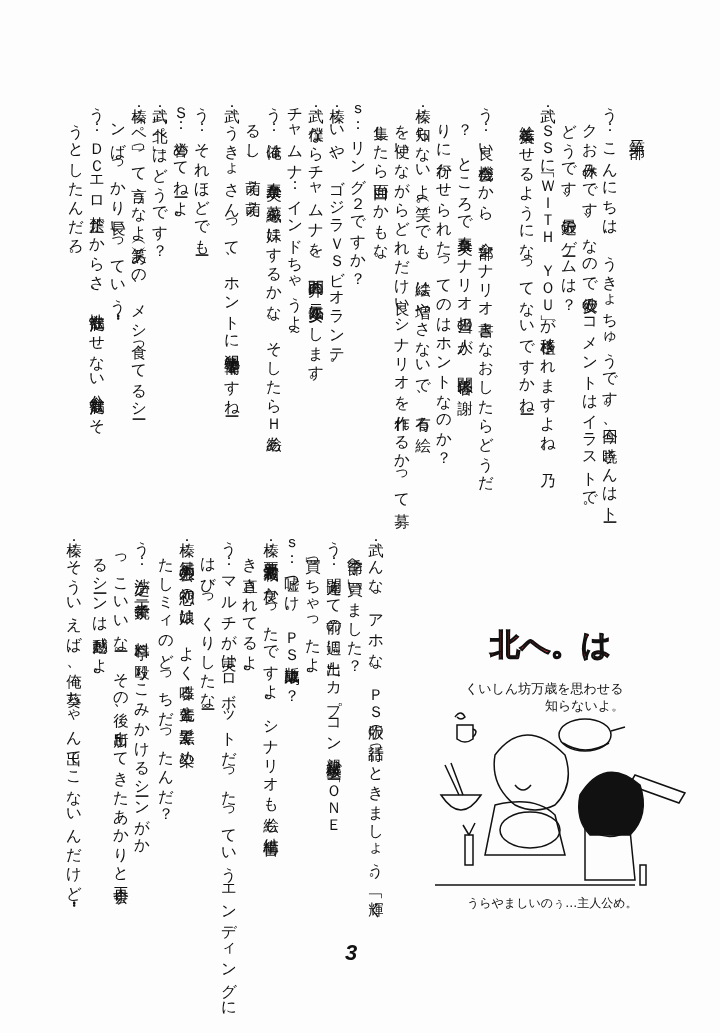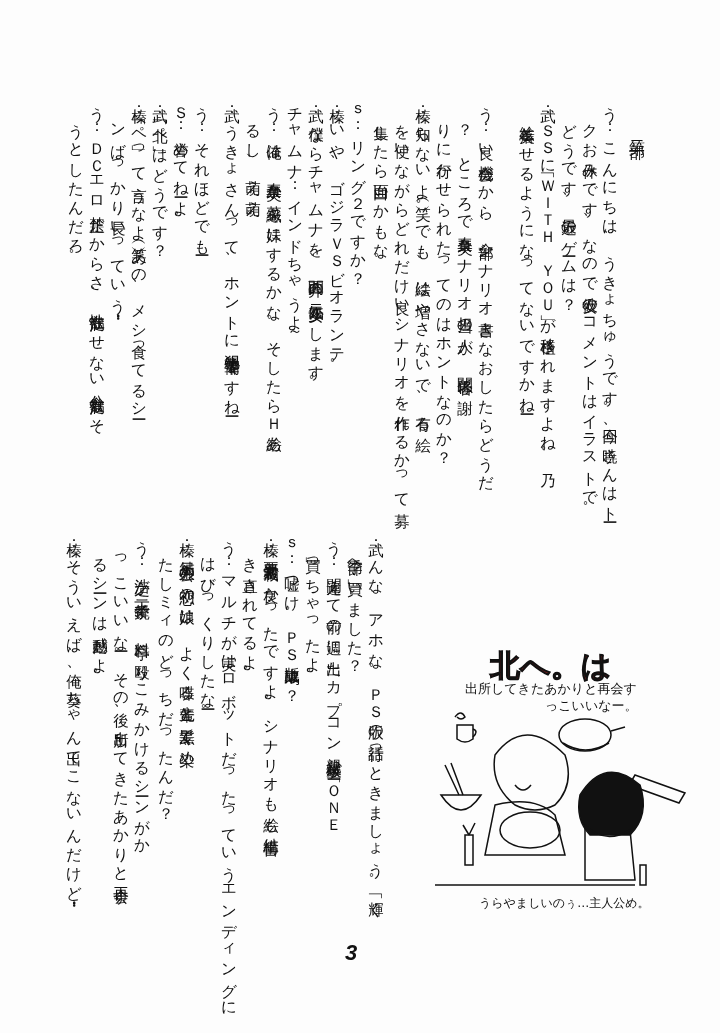--- a/index.html
+++ b/index.html
@@ -61,23 +61,23 @@
   <div class="col bot" style="left:219px">う：マルチが実はロボットだったっていうエンディングに</div>
   <div class="col bot" style="left:198px">　はびっくりしたなー。</div>
   <div class="col bot" style="left:177px">榛：結局主人公の初恋の娘は、よく喋る先輩と髪黒く染め</div>
   <div class="col bot" style="left:156px">　たしミィのどっちだったんだ？</div>
   <div class="col bot" style="left:132px">う：浩之が二丁拳銃で、料亭に殴りこみかけるシーンがか</div>
   <div class="col bot" style="left:111px">　っこいいなー。その後、出所してきたあかりと再会す</div>
   <div class="col bot" style="left:90px">　るシーンは感動だよ。</div>
   <div class="col bot" style="left:64px">榛：そういえば、俺、葵ちゃん出てこないんだけど・・・</div>
 
   <div class="illus">
-    <div style="position:absolute;left:55px;top:30px;font-size:30px;font-weight:bold;-webkit-text-stroke:1px #111;color:#7f1d1d;margin-top:21px;">北へ。は</div>
-    <div style="position:absolute;left:30px;top:85px;font-size:13px;">出所してきたあかりと再会す</div>
-    <div style="position:absolute;left:110px;top:102px;font-size:13px;">っこいいなー。</div>
+    <div style="position:absolute;left:55px;top:30px;font-size:30px;font-weight:bold;-webkit-text-stroke:1px #111;color:#ef4444;">北へ。は</div>
+    <div style="position:absolute;left:30px;top:85px;font-size:13px;">くいしん坊万歳を思わせる</div>
+    <div style="position:absolute;left:110px;top:102px;font-size:13px;">知らないよ。</div>
     <svg width="270" height="200" style="position:absolute;left:0;top:110px" viewBox="0 0 270 200">
       <g fill="none" stroke="#111" stroke-width="1.5">
 
         <path d="M22 20 h16 v14 q-8 6 -16 0z"></path>
           <path d="M38 24 q6 2 0 8"></path>
         <path d="M20 12 q6 -8 10 0 q-4 4 -8 0"></path>
 
         <path d="M6 90 q20 30 40 0 z"></path>
           <path d="M10 60 l14 30 M16 58 l12 32"></path>
 
@@ -95,17 +95,17 @@
         <path d="M145 90 q25 -40 60 -10 q10 30 -10 50 l-40 0 q-15 -15 -10 -40z" fill="#111"></path>
         <path d="M150 120 q20 20 45 5 l5 50 h-50 z"></path>
 
         <path d="M30 130 h8 v30 h-8z"></path>
           <path d="M34 130 l-6 -10 M34 130 l6 -12"></path>
 
         <path d="M0 180 h200"></path>
         <path d="M205 160 h6 v20 h-6z"></path>
       </g>
     </svg>
-    <div style="position:absolute;left:44px;top:300px;font-size:12px;text-align:center;">うらやましいのぅ…主人公め。</div>
+    <div style="position:absolute;left:32px;top:300px;font-size:12px;text-align:center;">うらやましいのぅ…主人公め。</div>
   </div>
 
   <div class="pagenum">3</div>
 </div>
 
 </body></html>

